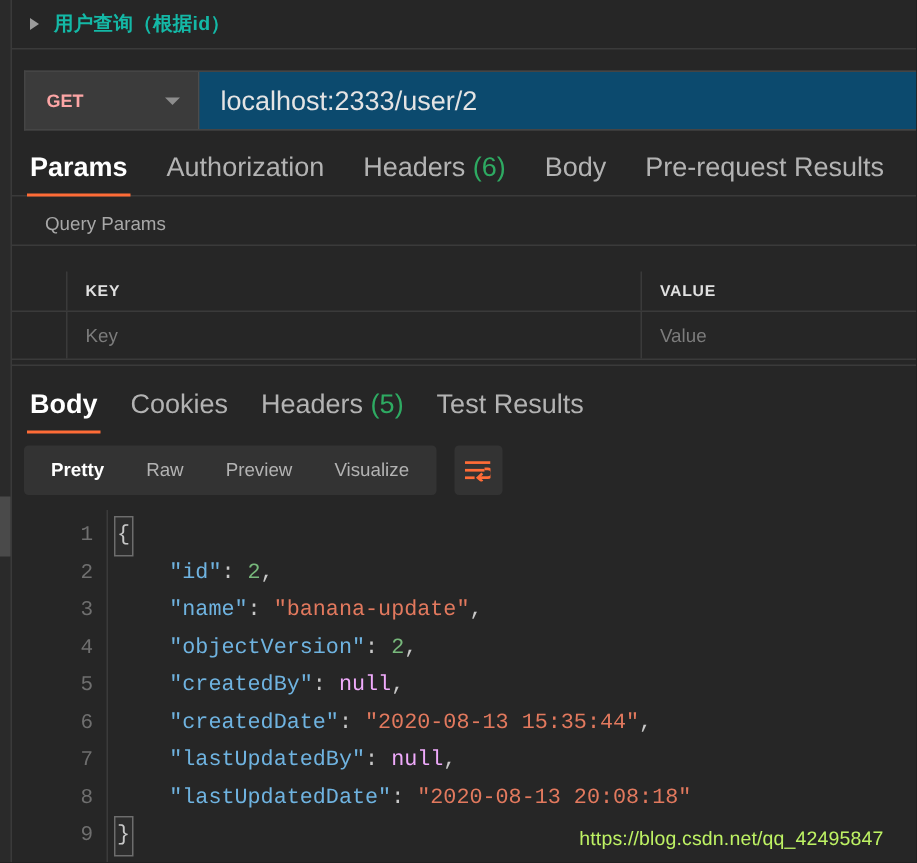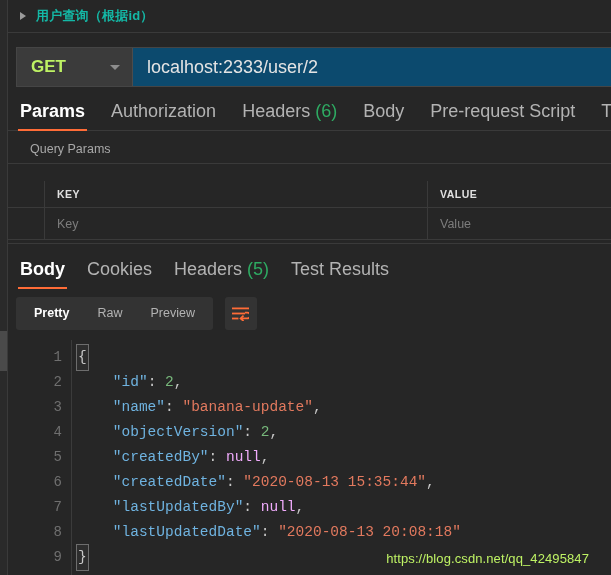--- a/index.html
+++ b/index.html
@@ -79,23 +79,23 @@
   .method-select {
     width: 116px;
     display: flex;
     align-items: center;
     justify-content: space-between;
     padding: 0 12px 0 14px;
     border-right: 1px solid #4c4c4c;
     cursor: pointer;
   }
   .method-label {
-    font-size: 17px;
+    font-size: 12px;
     font-weight: bold;
-    color: #bef264;
+    color: #fca5a5;
   }
   .caret-down {
     width: 0; height: 0;
     border-left: 5px solid transparent;
     border-right: 5px solid transparent;
     border-top: 5px solid #8d8d8d;
   }
   .url-input {
     flex: 1;
     display: flex;
@@ -362,21 +362,21 @@
       <span class="caret-down"></span>
     </div>
     <div class="url-input">localhost:2333/user/2</div>
   </div>
 
   <div class="req-tabs" id="request-tabs">
       <div class="tab active"><span>Params</span></div>
       <div class="tab"><span>Authorization</span></div>
       <div class="tab"><span>Headers</span><span class="count"> (6)</span></div>
       <div class="tab"><span>Body</span></div>
-      <div class="tab"><span>Pre-request Script</span></div>
+      <div class="tab"><span>Pre-request Results</span></div>
       <div class="tab"><span>Tests</span></div>
       <div class="tab"><span>Settings</span></div>
     </div>
 
   <div class="qp-label">Query Params</div>
 
   <div class="params-table">
     <div class="ptr head">
       <div class="cell-check"></div>
       <div class="cell-key">
@@ -405,20 +405,21 @@
       <div class="tab"><span>Cookies</span></div>
       <div class="tab"><span>Headers</span><span class="count"> (5)</span></div>
       <div class="tab"><span>Test Results</span></div>
     </div>
 
   <div class="res-toolbar">
     <div class="seg-group" id="view-modes">
         <div class="seg active">Pretty</div>
         <div class="seg">Raw</div>
         <div class="seg">Preview</div>
+        <div class="seg">Visualize</div>
       </div>
 
 
     <div class="wrap-btn">
       <svg width="17" height="14" viewBox="0 0 17 14">
         <rect x="0" y="0.5" width="17" height="1.8" fill="#ff6c37"></rect>
         <rect x="0" y="5.6" width="13" height="1.8" fill="#ff6c37"></rect>
         <path d="M13 5.6 h2.2 a2.9 2.9 0 0 1 0 5.8 h-6.2" fill="none" stroke="#ff6c37" stroke-width="1.8"></path>
         <path d="M10.9 9.2 L8.6 11.4 L10.9 13.4" fill="none" stroke="#ff6c37" stroke-width="1.8" stroke-linecap="square"></path>
         <rect x="0" y="10.6" width="6.4" height="1.8" fill="#ff6c37"></rect>

